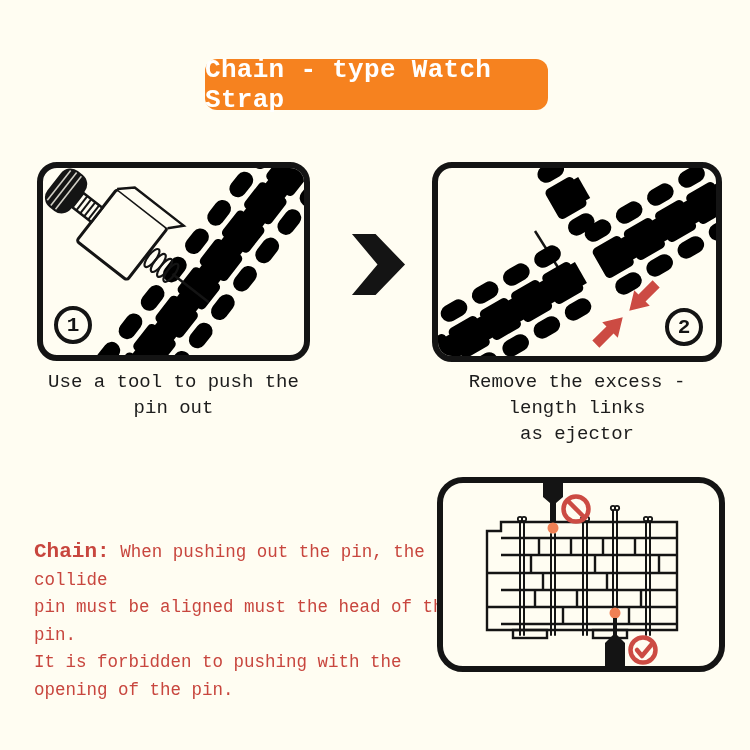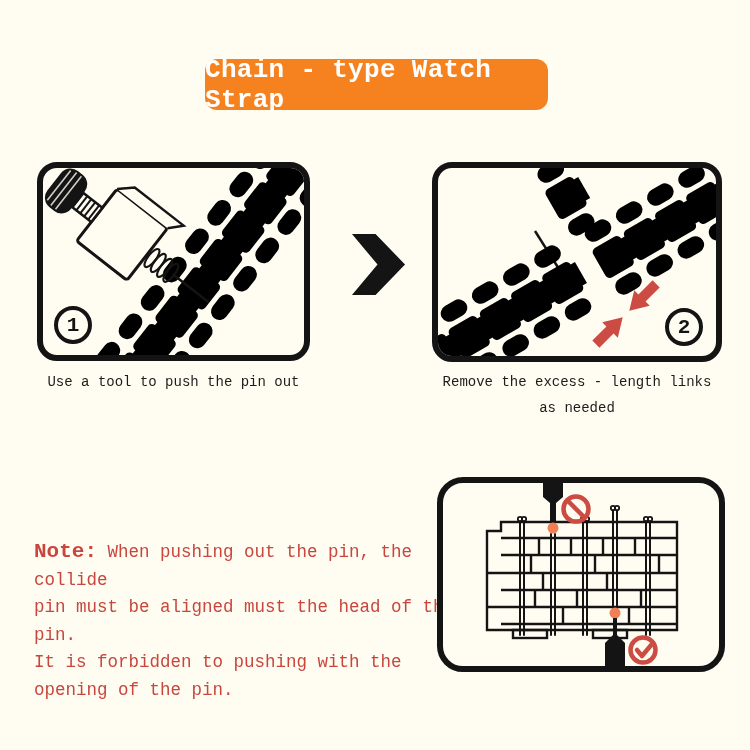--- a/index.html
+++ b/index.html
@@ -17,21 +17,21 @@
   .panel-3{left:437px;top:477px;width:288px;height:195px;border-radius:26px;}
 
   .badge{position:absolute;width:30px;height:30px;border:4px solid #141414;border-radius:50%;
     background:#FFFDF2;display:flex;align-items:center;justify-content:center;
     font-weight:bold;font-size:21px;line-height:1;}
   .badge-1{left:11px;bottom:11px;}
   .badge-2{right:13px;bottom:10px;}
 
   .chevron{position:absolute;left:350px;top:232px;width:57px;height:65px;}
 
-  .caption{position:absolute;font-size:14px;color:#1c1c1c;text-align:center;line-height:26px;}
+  .caption{position:absolute;font-size:19px;color:#1c1c1c;text-align:center;line-height:26px;}
   .caption-1{left:37px;top:369px;width:273px;}
   .caption-2{left:432px;top:369px;width:290px;}
 
   .note{position:absolute;left:34px;top:538px;width:440px;color:#C8463E;
     font-size:17.5px;line-height:27.5px;}
   .note p{margin:0;}
   .note-label{font-weight:bold;font-size:21px;}
 
   .ink-line{stroke:#141414;fill:none;}
   .strap rect{stroke:#141414;stroke-width:2.5;fill:#FFFDF2;}
@@ -140,25 +140,25 @@
         </g>
     </svg>
     <div class="badge badge-2">
       <span>2</span>
     </div>
   </div>
 
   <div class="caption caption-1">Use a tool to push the pin out</div>
   <div class="caption caption-2">
     <div>Remove the excess - length links</div>
-    <div>as needed</div>
+    <div>as ejector</div>
   </div>
 
   <div class="note">
-    <p><span class="note-label">Note:</span>
+    <p><span class="note-label">Chain:</span>
        <span>When pushing out the pin, the collide</span></p>
     <p>pin must be aligned must the head of the pin.</p>
     <p>It is forbidden to pushing with the opening of the pin.</p>
   </div>
 
   <div class="panel panel-3">
     <svg viewBox="0 0 276 183" preserveAspectRatio="none">
 
       <g stroke="#141414" fill="none" stroke-width="2.4">
         <path d="M58,39 H234 V147 H44 V48 H58 Z"></path>

